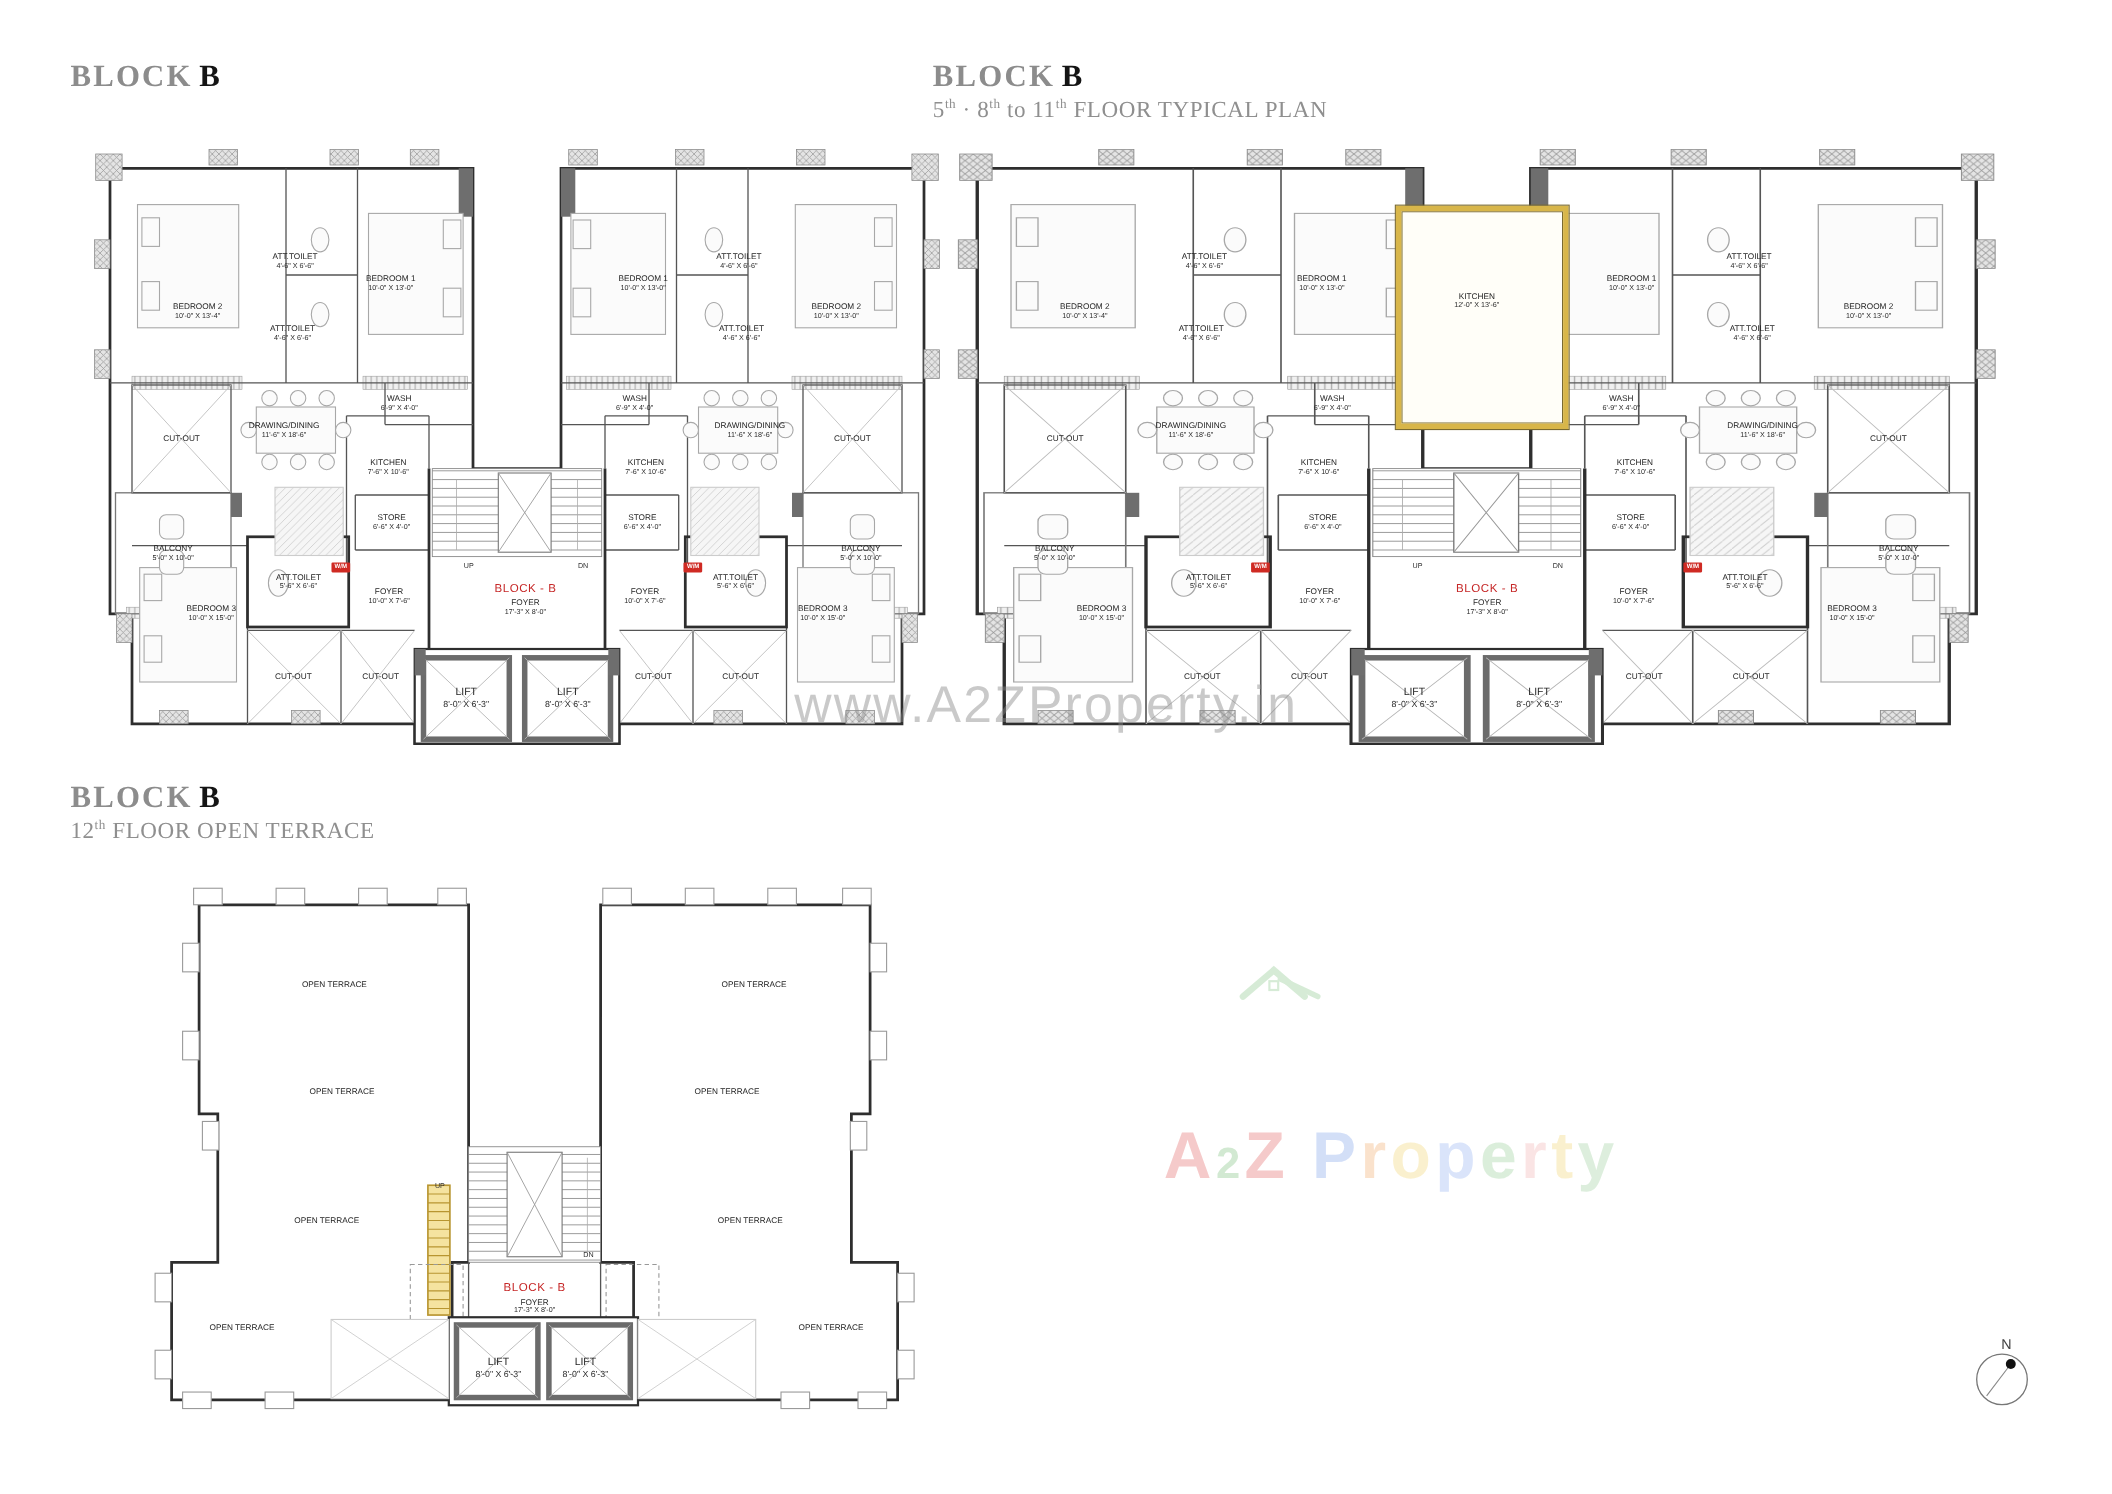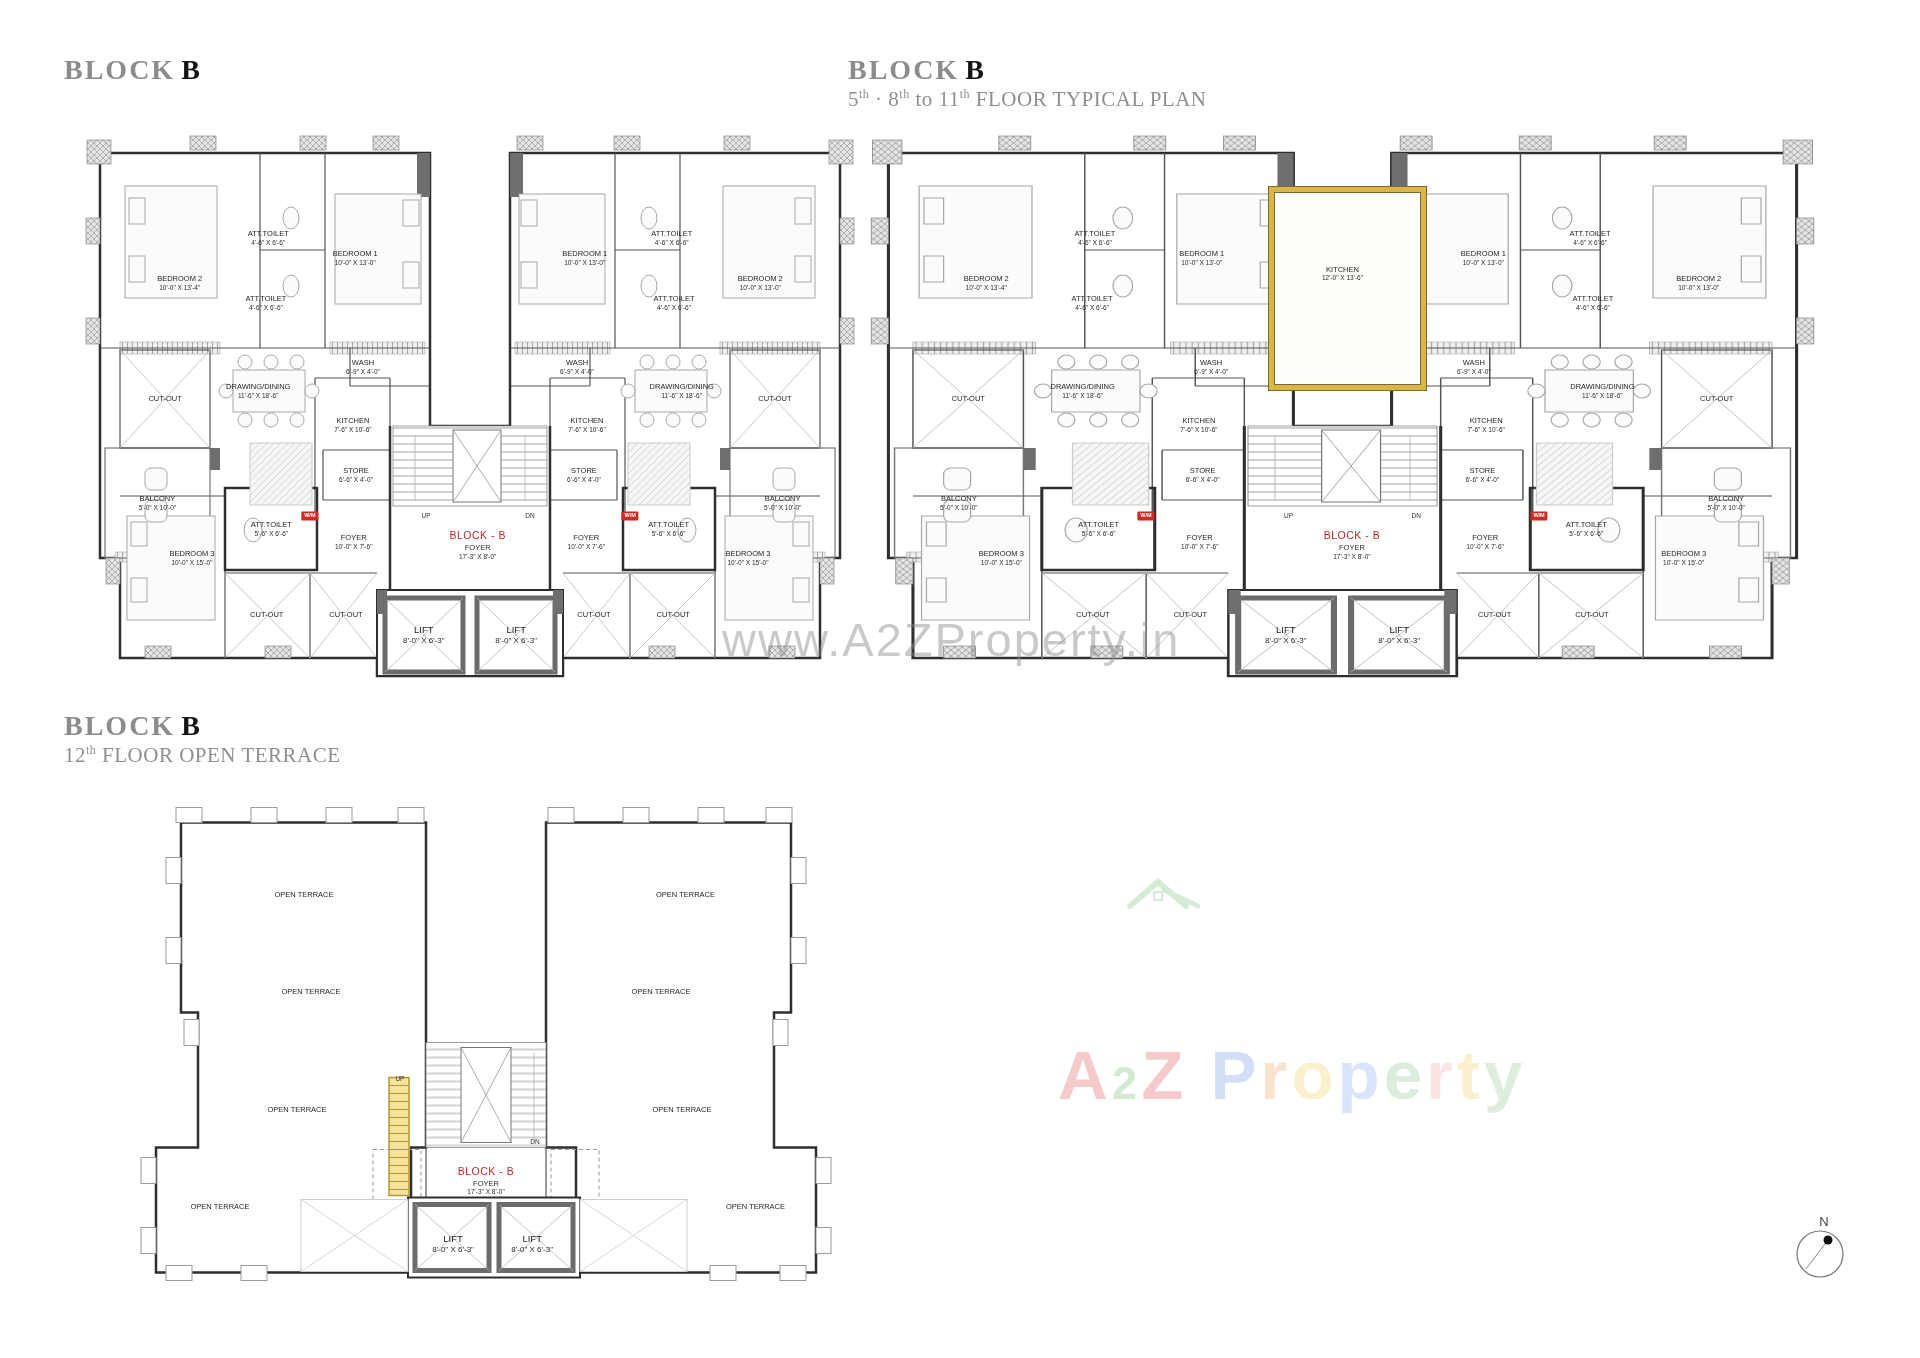--- a/index.html
+++ b/index.html
@@ -35,21 +35,21 @@
     position:absolute;left:42.2%;top:10.5%;width:15.6%;height:34.5%;
     border:5px solid #d8b64a;outline:1px solid #7a6a30;
     box-shadow:inset 0 0 0 1px #7a6a30;background:#fffef8;
   }
   
   .wm-url{
     position:absolute;left:722px;top:612px;font-size:47px;letter-spacing:2px;
     color:#8a8a8a;opacity:0.45;z-index:6;font-weight:normal;
   }
   .wm-logo{
-    position:absolute;left:1058px;top:878px;font-size:69px;font-weight:bold;
+    position:absolute;left:1058px;top:878px;font-size:60px;font-weight:bold;
     letter-spacing:4px;opacity:0.30;z-index:6;white-space:pre;
   }
   .wm-logo span{display:inline-block;vertical-align:baseline;}
   .wm-logo .roof{position:absolute;left:66px;top:-6px;opacity:0.9;}
   
   .compass{position:absolute;left:1782px;top:1212px;width:80px;height:80px;}
 </style>
 </head>
 <body>
 

